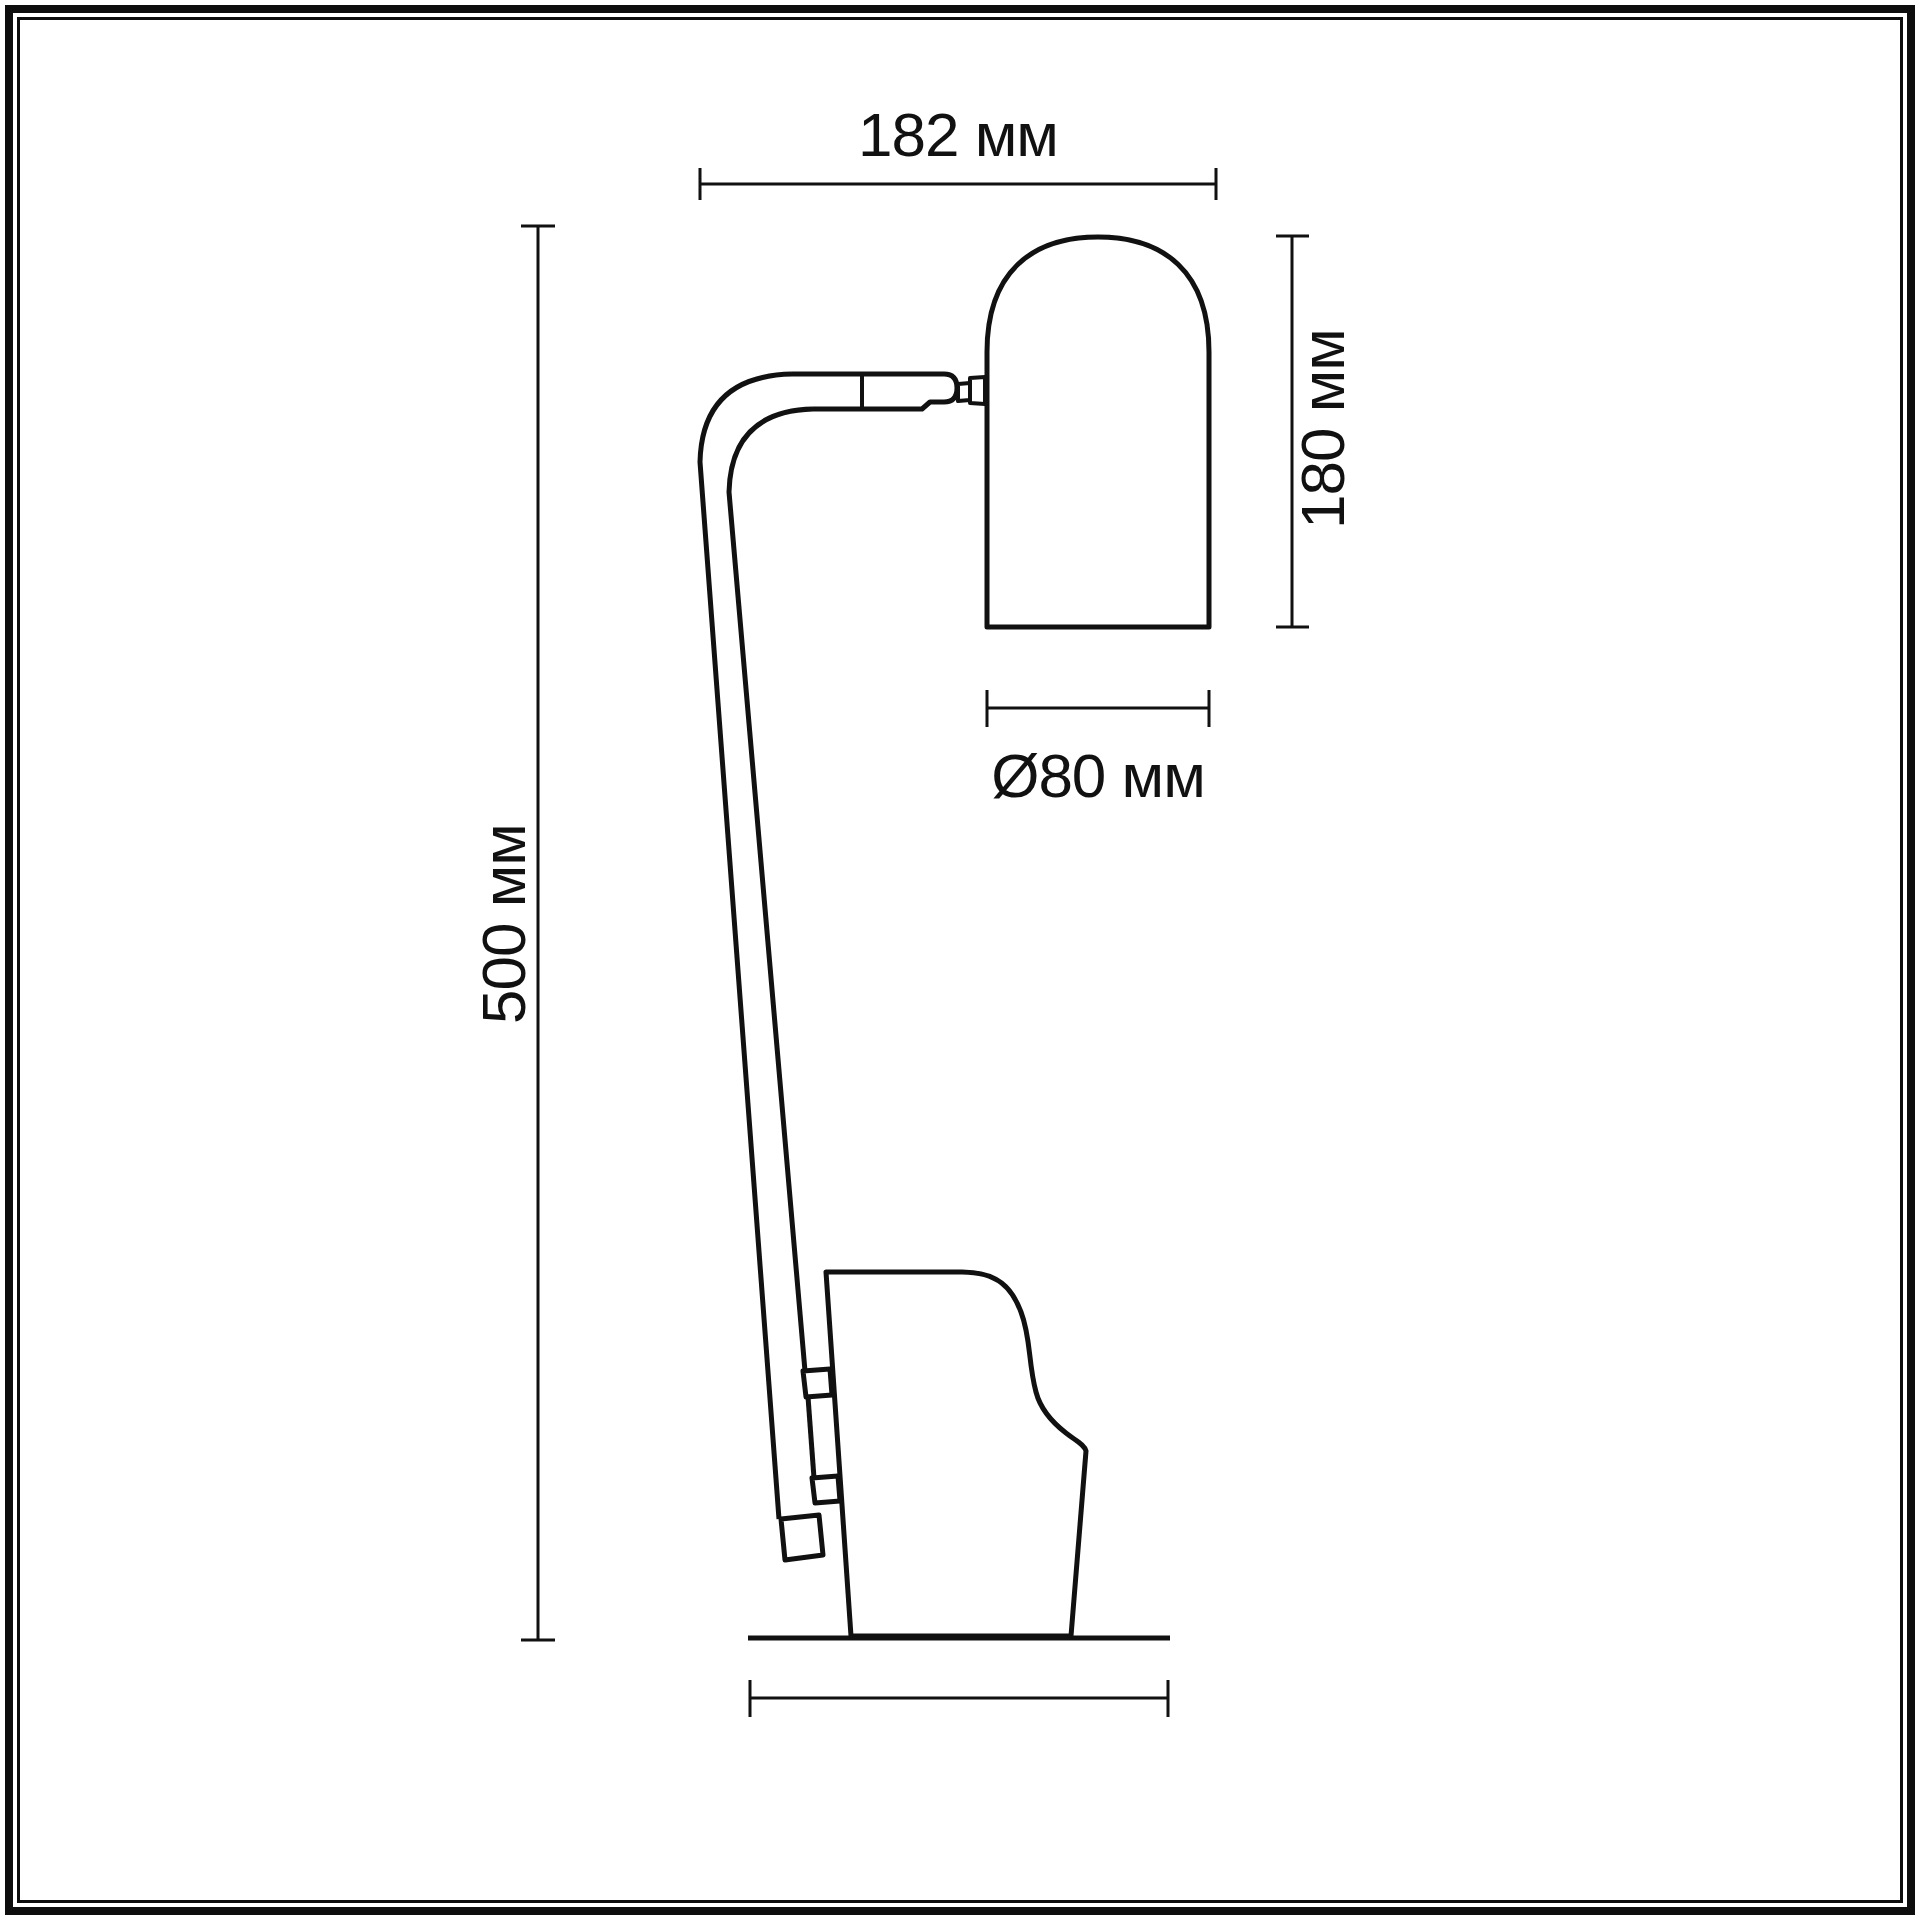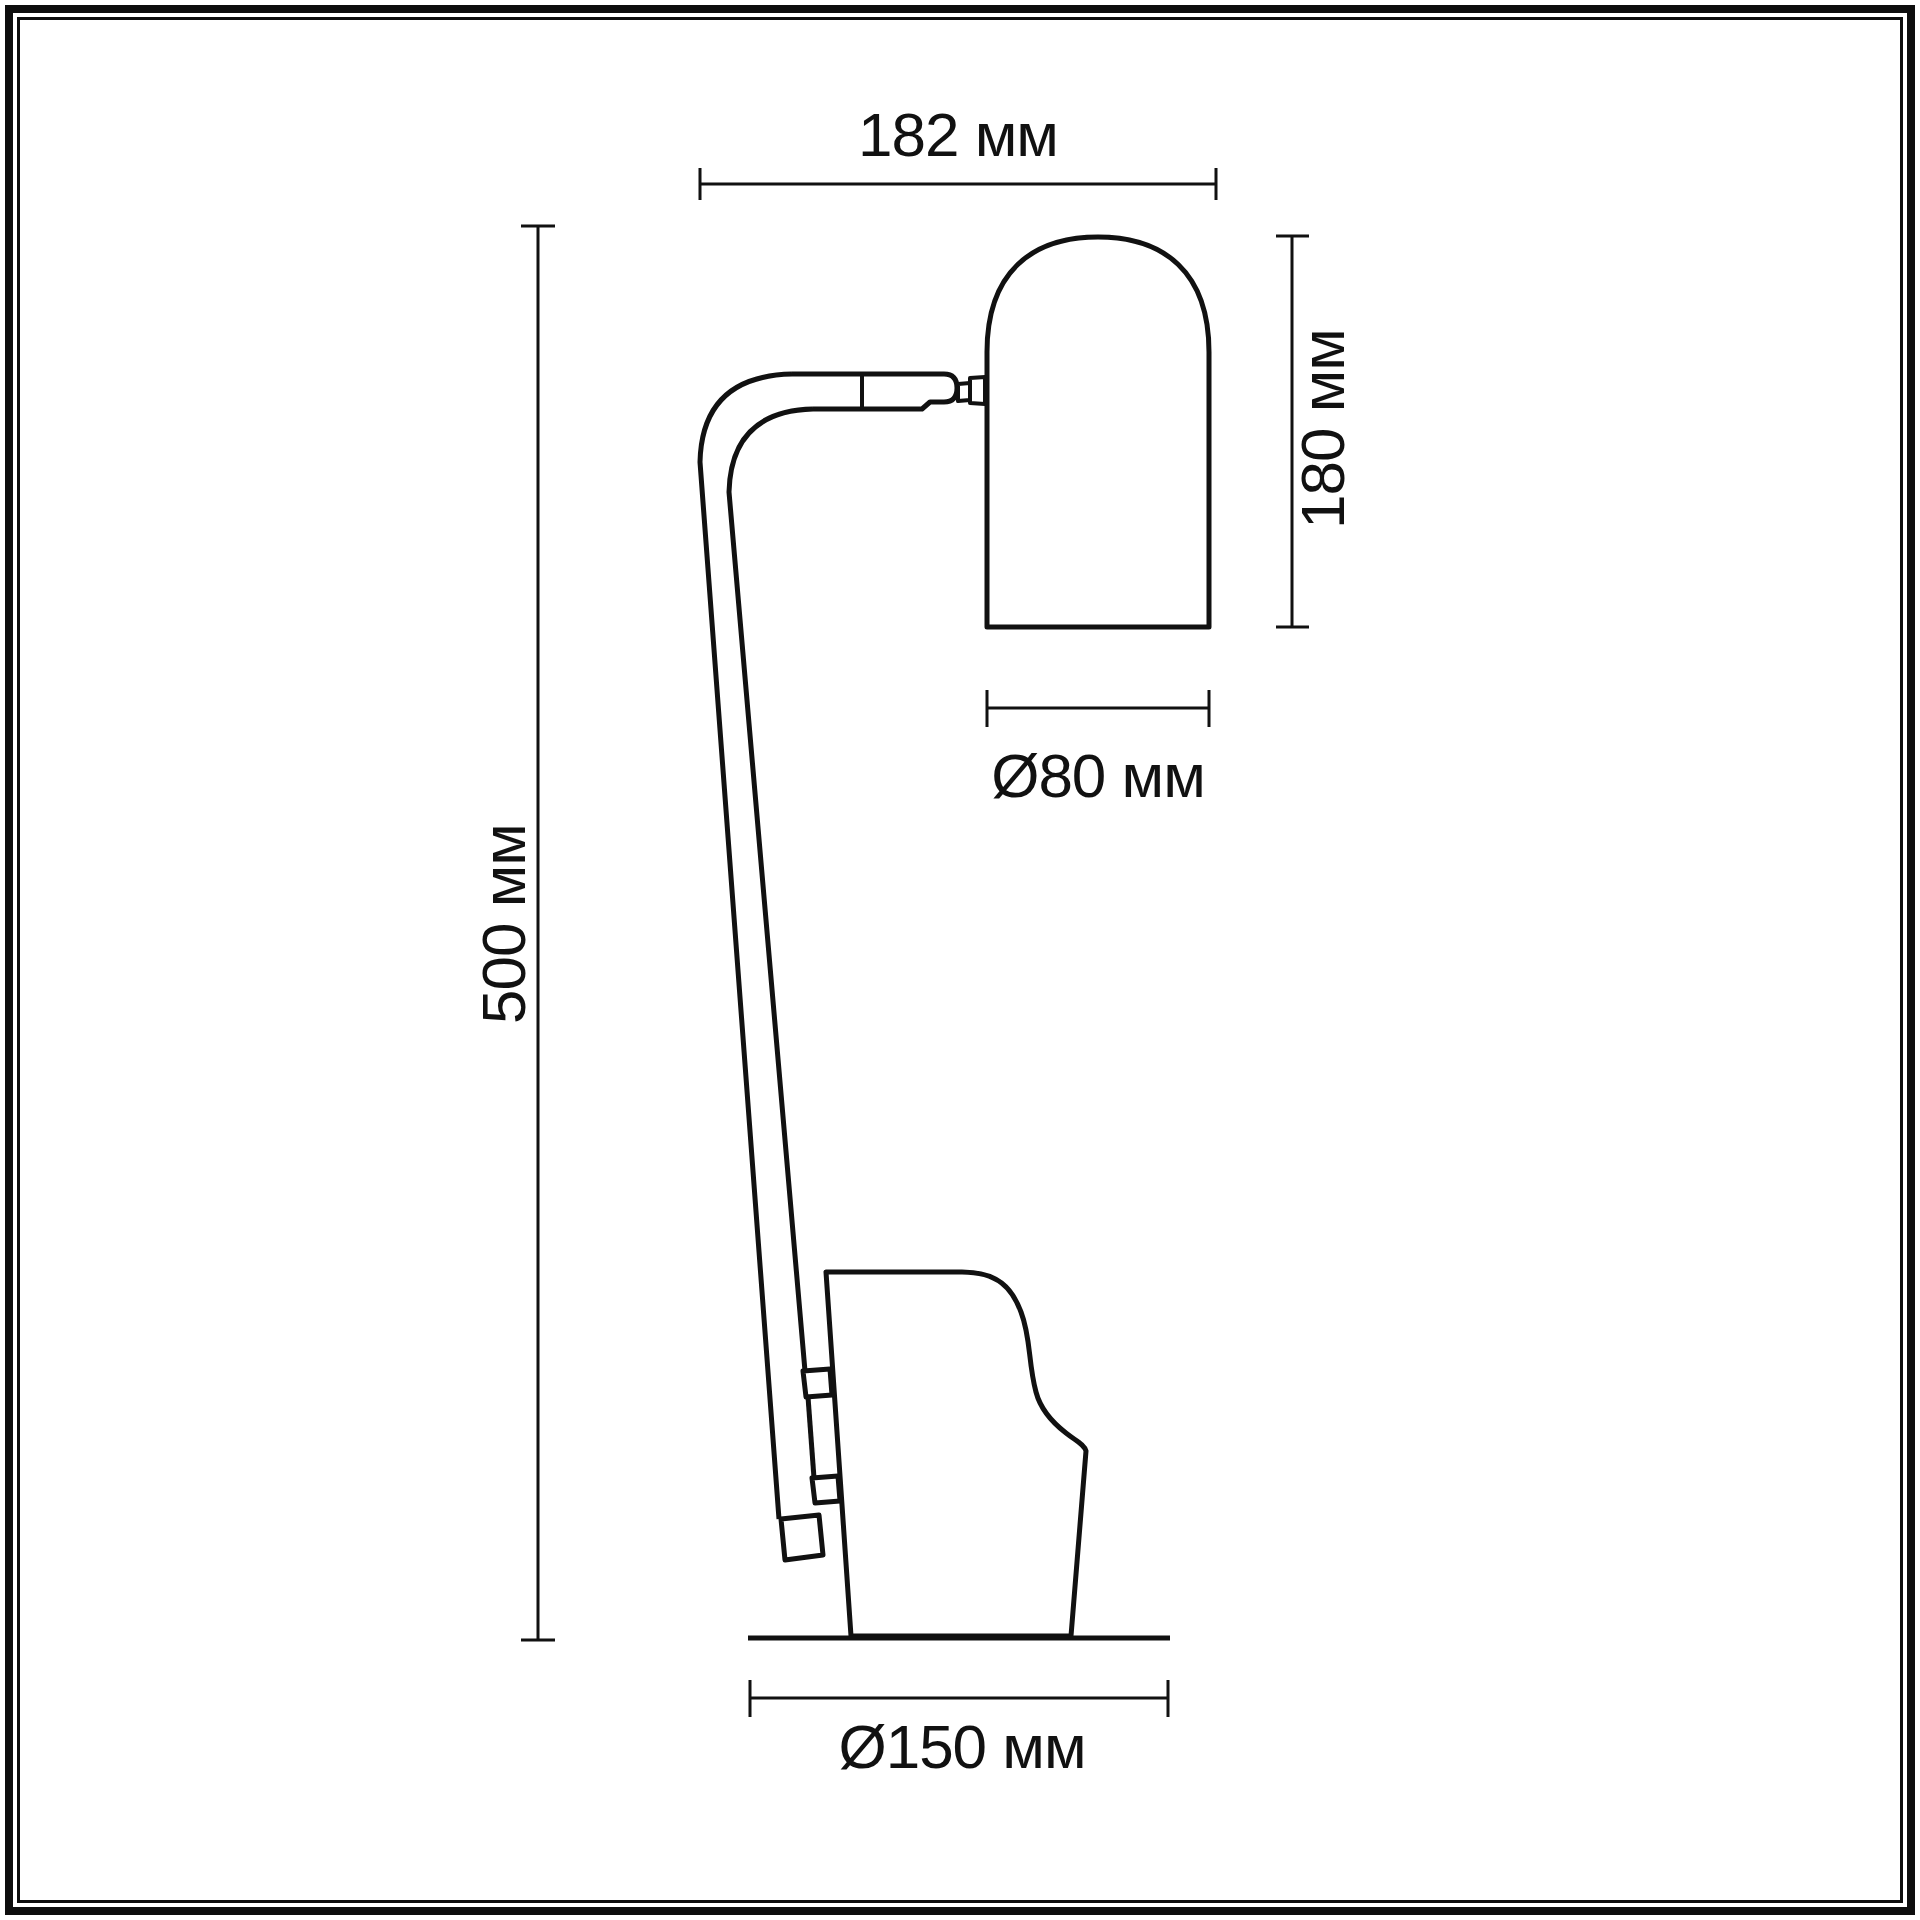--- a/index.html
+++ b/index.html
@@ -103,17 +103,16 @@
   </svg>
 
   <div class="dim-label" style="left:958px; top:135px;">182 мм</div>
 
   <div class="dim-label vertical" style="left:1323px; top:429px;">180 мм</div>
 
   <div class="dim-label" style="left:1098px; top:744px;margin-top:32px;">Ø80 мм</div>
 
   <div class="dim-label vertical" style="left:504px; top:924px;">500 мм</div>
 
-  <div class="dim-label" style="left:962px; top:1747px;">Ø150 мм</div>
 </div>
 
 <div class="frame-outer"></div>
 <div class="frame-inner"></div>
 
 </body></html>

